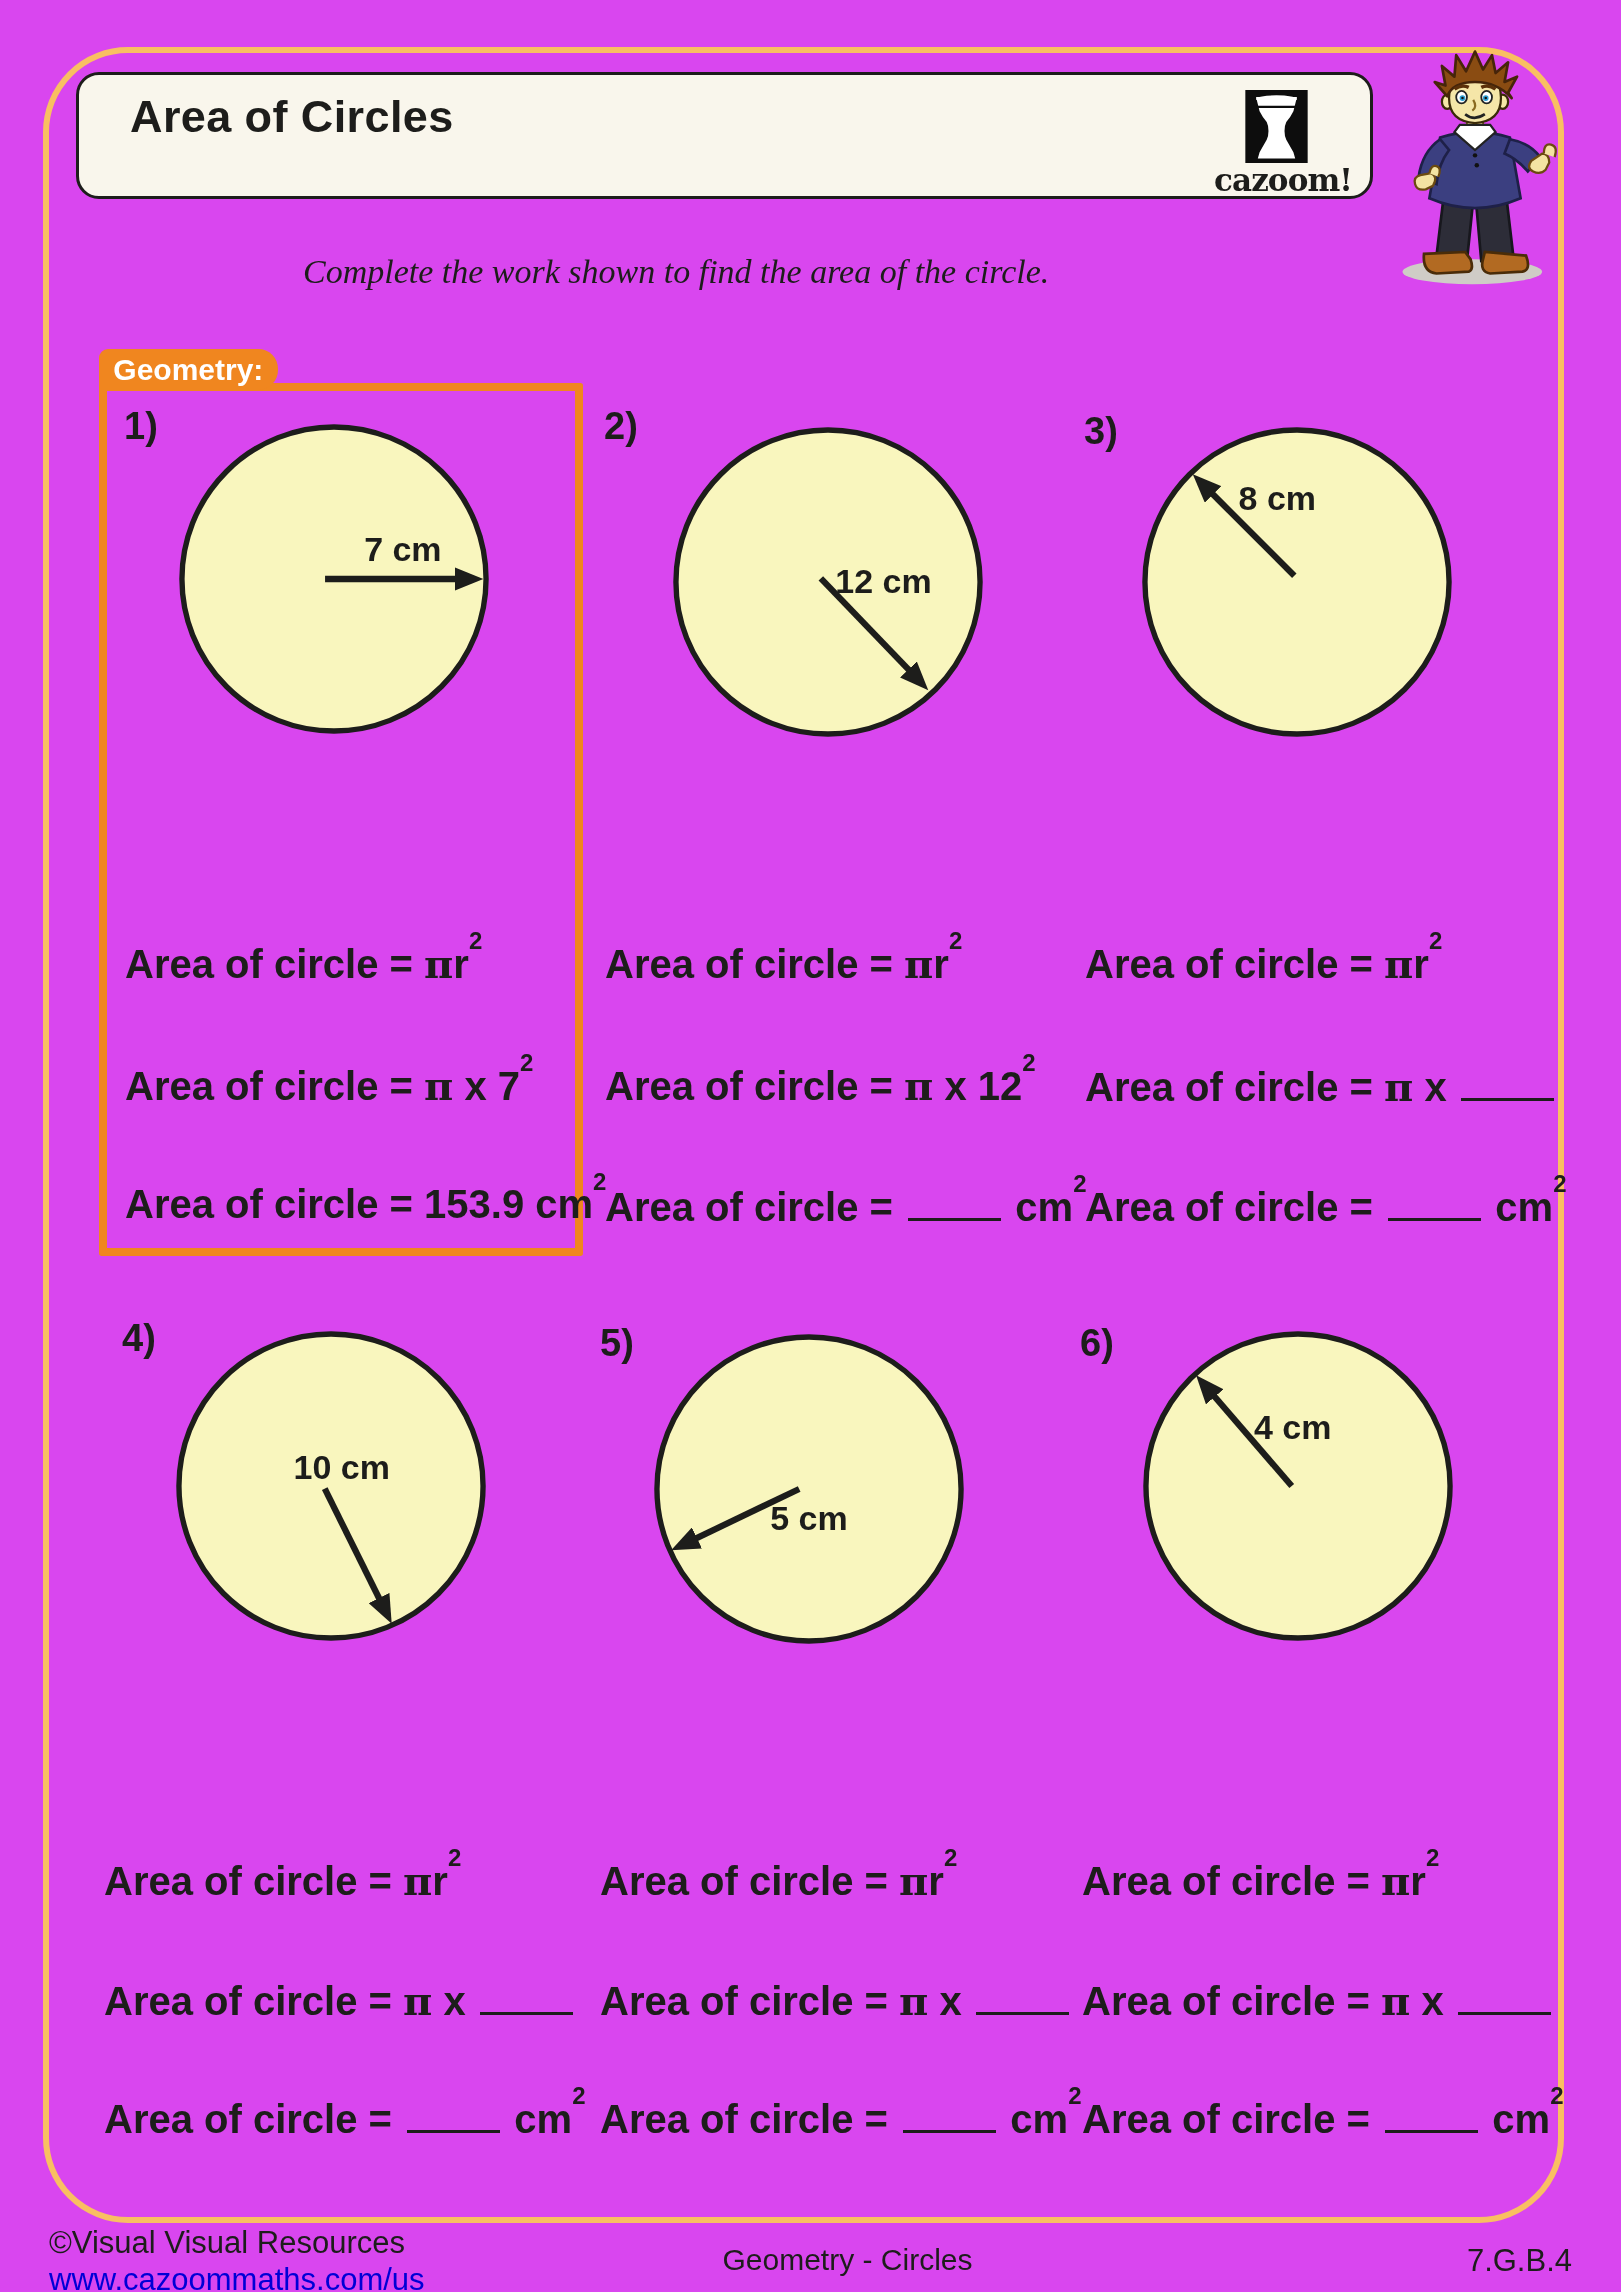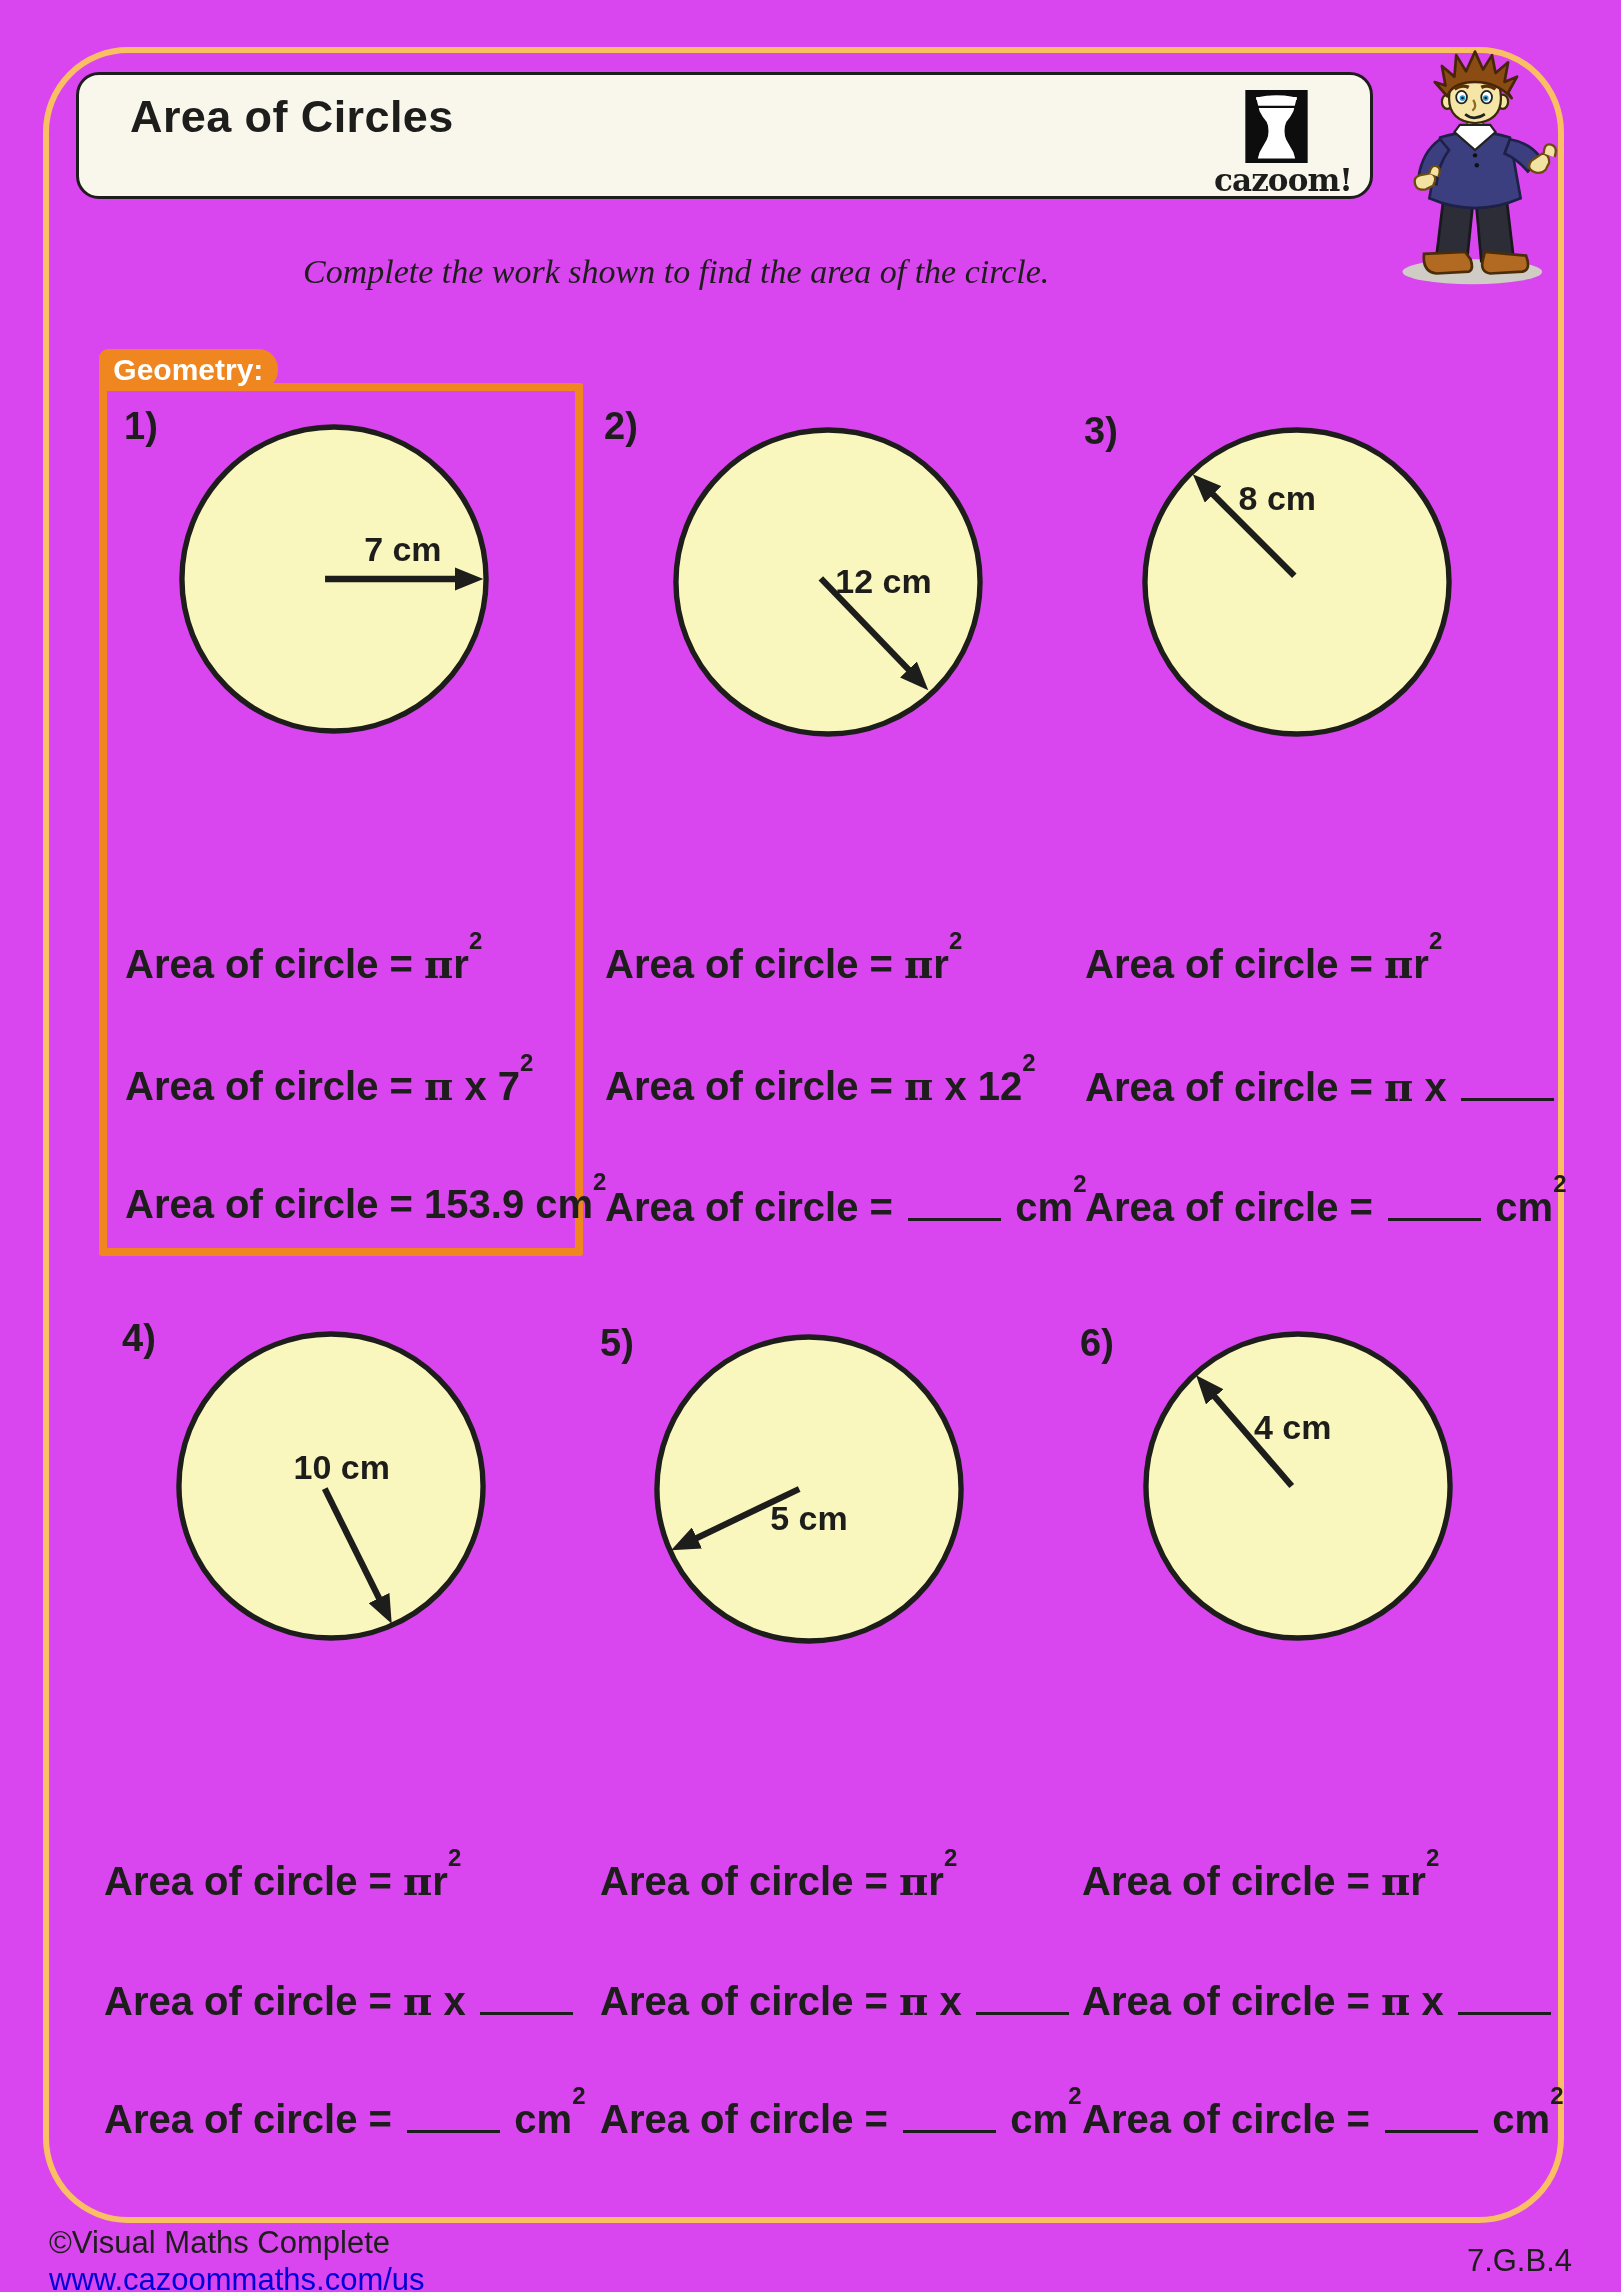--- a/index.html
+++ b/index.html
@@ -193,18 +193,19 @@
   <div class="abs formula" style="left:104px;top:2094px">Area of circle = <span class="blank"></span> cm<sup>2</sup></div>
 
   <div class="abs formula" style="left:600px;top:1857px">Area of circle = <span class="pi">π</span>r<sup>2</sup></div>
   <div class="abs formula" style="left:600px;top:1976px">Area of circle = <span class="pi">π</span> x <span class="blank"></span></div>
   <div class="abs formula" style="left:600px;top:2094px">Area of circle = <span class="blank"></span> cm<sup>2</sup></div>
 
   <div class="abs formula" style="left:1082px;top:1857px">Area of circle = <span class="pi">π</span>r<sup>2</sup></div>
   <div class="abs formula" style="left:1082px;top:1976px">Area of circle = <span class="pi">π</span> x <span class="blank"></span></div>
   <div class="abs formula" style="left:1082px;top:2094px">Area of circle = <span class="blank"></span> cm<sup>2</sup></div>
 
-  <div class="abs f-copy">©Visual Maths Complete</div>
+  <div class="abs f-copy">©Visual Visual Resources</div>
   <a class="abs f-url">www.cazoommaths.com/us</a>
+  <div class="abs f-center">Geometry - Circles</div>
   <div class="abs f-code">7.G.B.4</div>
 
 </div>
 
 
 </body></html>

